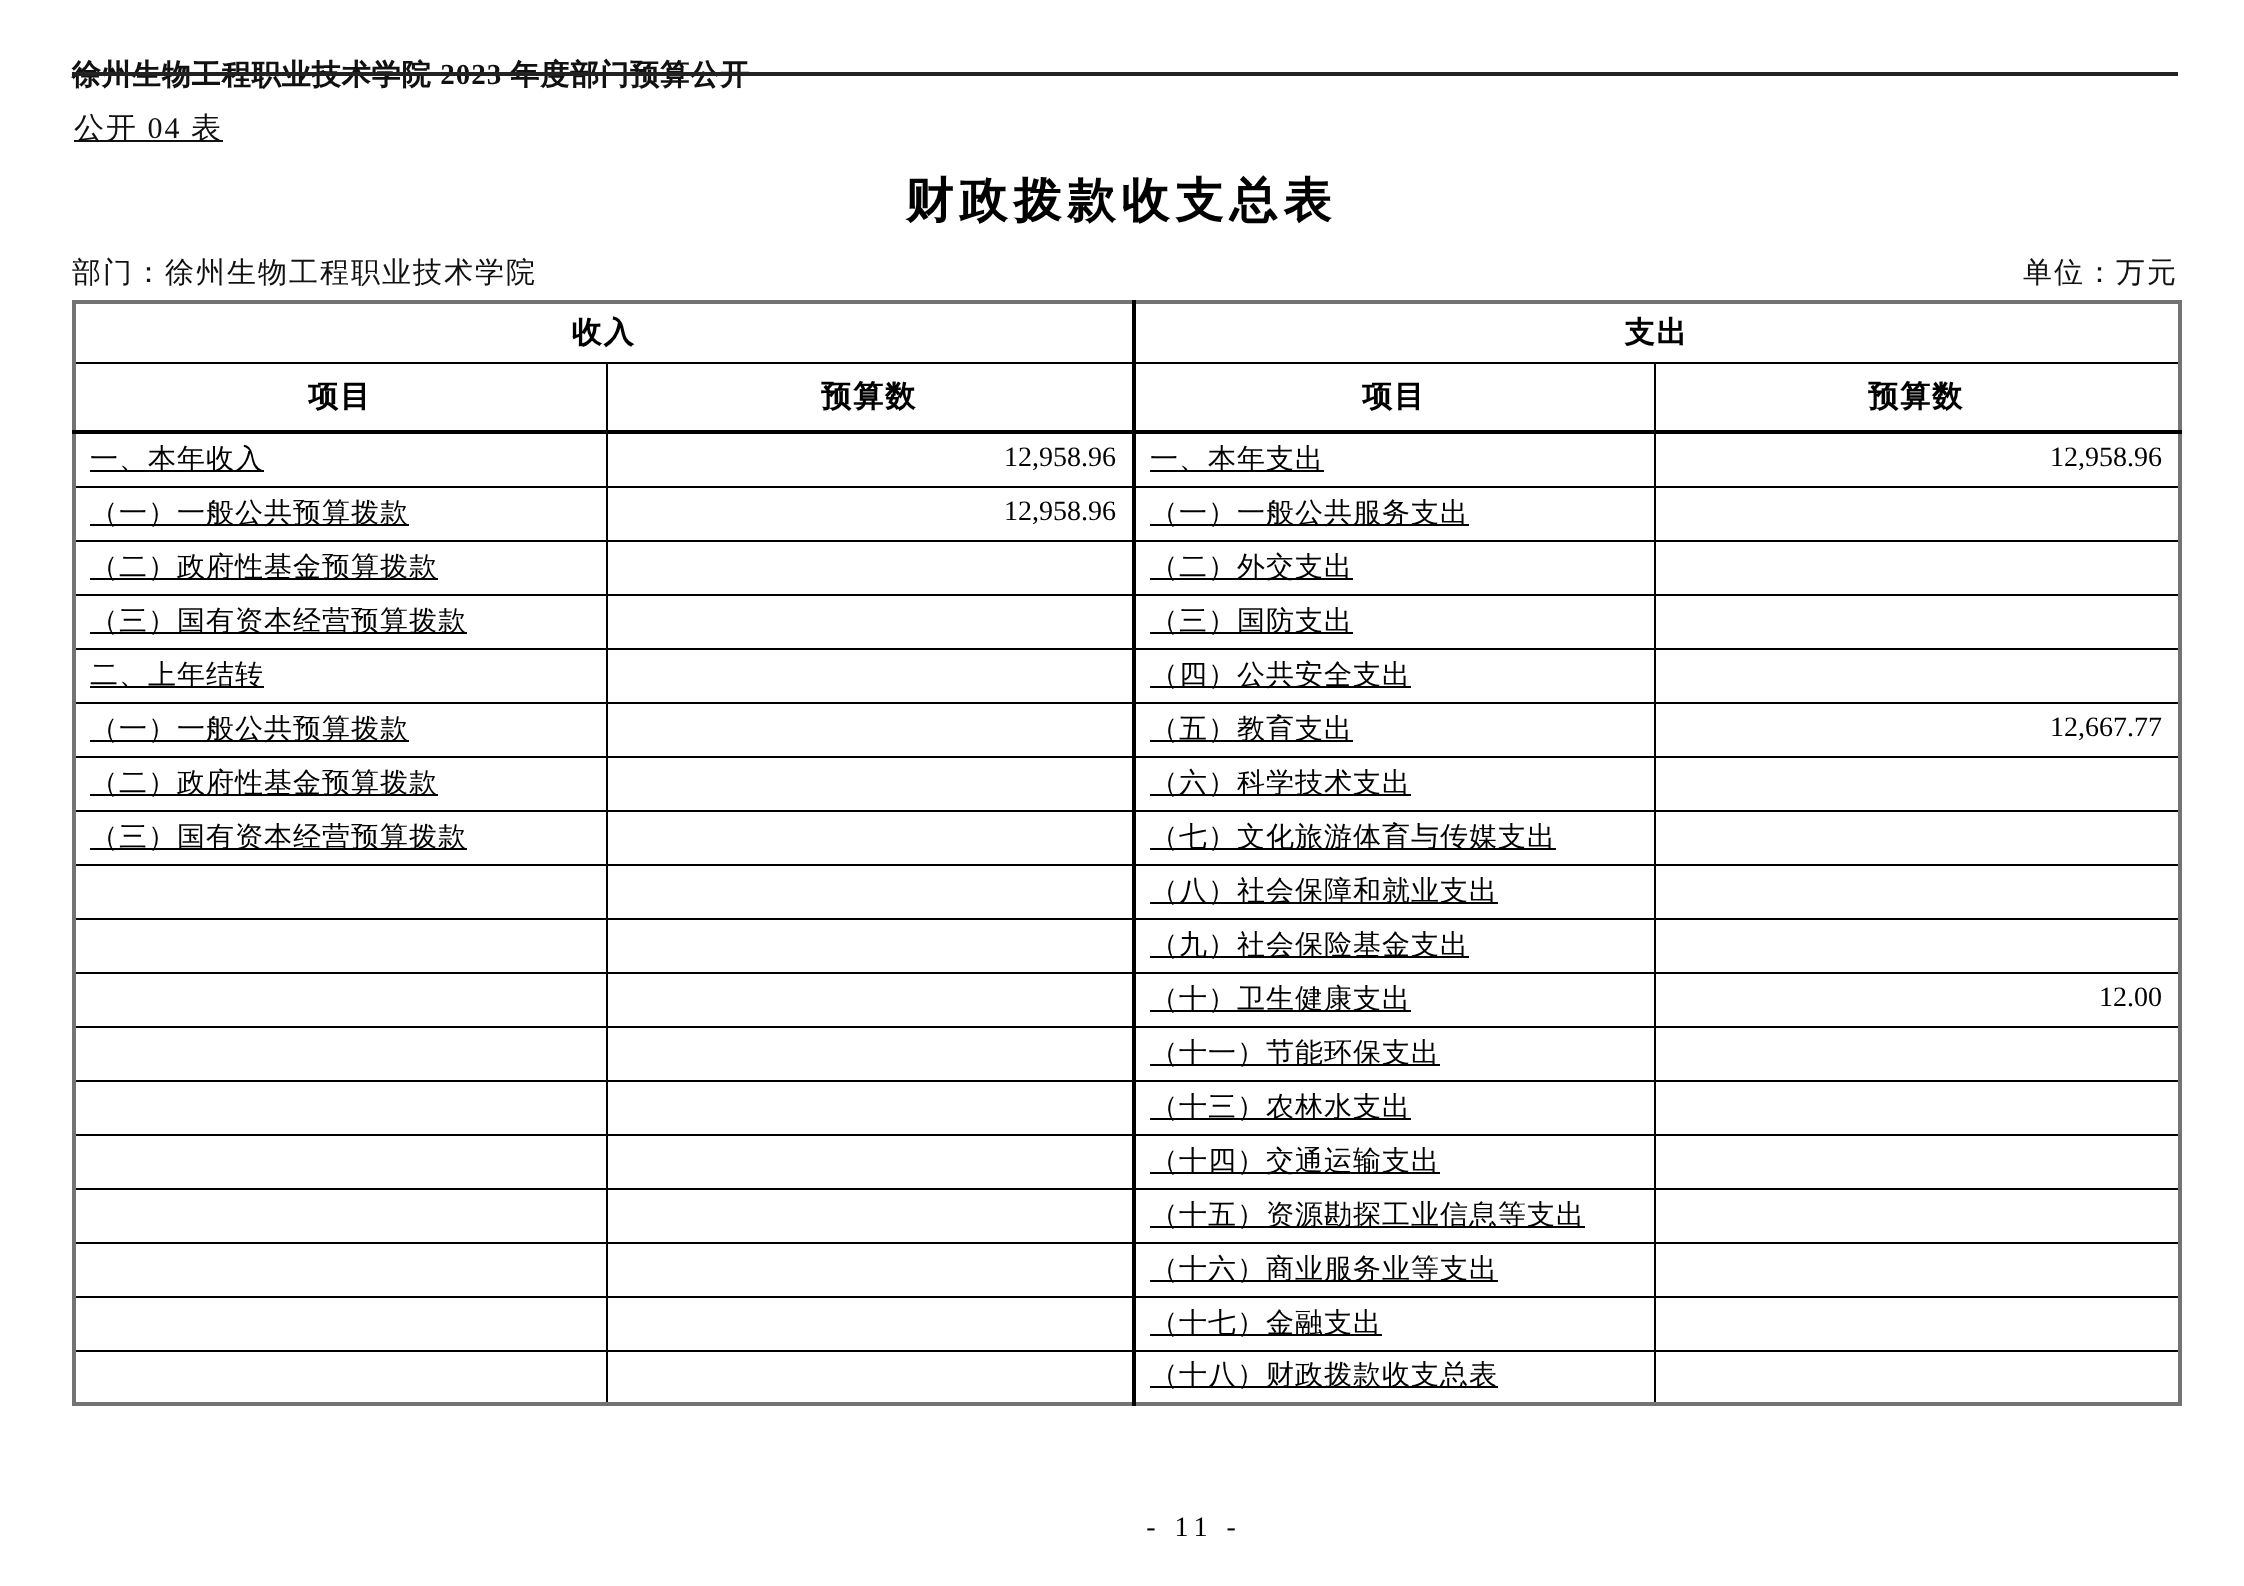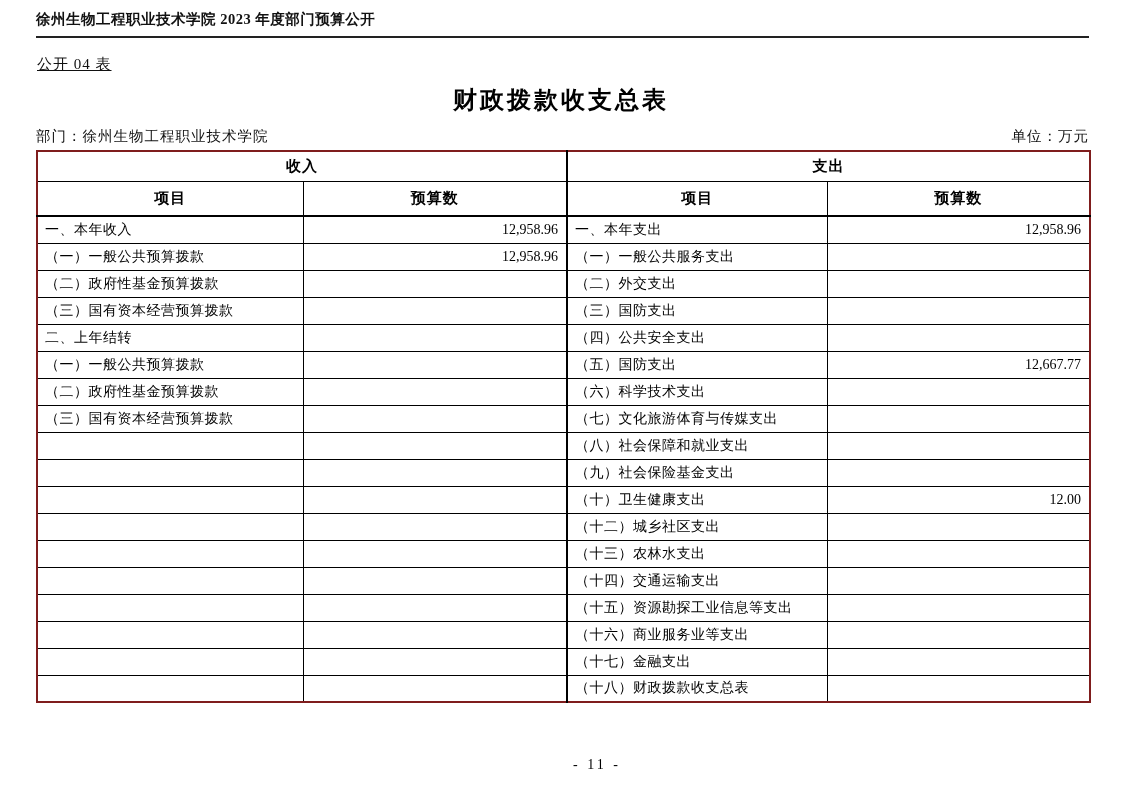--- a/index.html
+++ b/index.html
@@ -9,21 +9,21 @@
     font-family: "Liberation Serif", "DejaVu Serif", serif;
     color: #000;
   }
   .page {
     position: relative;
     width: 1122px; height: 793px;
     background: #fff;
     overflow: hidden;
   }
   .doc-header {
-    position: absolute; left: 36px; top: 10px;
+    position: absolute; left: 36px; top: 28px;
     font-size: 14.5px; font-weight: 600; color: #111;
     letter-spacing: 0.5px; white-space: nowrap;
   }
   .header-rule {
     position: absolute; left: 36px; top: 36px; width: 1053px;
     border-top: 2px solid #222;
   }
   .form-label {
     position: absolute; left: 37px; top: 55px;
     font-size: 15px; color: #111; letter-spacing: 1px; white-space: nowrap; text-decoration: underline;
@@ -35,35 +35,35 @@
   }
   .meta-row {
     position: absolute; left: 36px; top: 127px; width: 1053px;
     display: flex; justify-content: space-between; align-items: center;
     font-size: 14.5px; color: #111;
   }
   .meta-row span { letter-spacing: 1px; white-space: nowrap; }
   table.budget {
     position: absolute; left: 36px; top: 150px; width: 1053px;
     border-collapse: collapse; table-layout: fixed;
-    border: 2px solid #7f1d1d;
+    border: 2px solid #737373;
   }
   table.budget th, table.budget td {
     border: 1px solid #000;
     overflow: hidden; white-space: nowrap;
     font-weight: normal;
   }
   table.budget thead th {
     text-align: center; font-weight: bold; font-size: 15px;
     letter-spacing: 1px;
   }
   tr.section-row th { height: 30px; }
   tr.columns-row th { height: 35px; border-bottom-width: 2px; margin-left: 12px; }
   table.budget tbody td { height: 27px; font-size: 14px; }
-  td.item { text-align: left; padding: 0 4px 0 7px; letter-spacing: 0.5px; }
+  td.item { text-align: left; padding: 0 4px 0 7px; letter-spacing: 0.5px; text-decoration: underline; }
   td.num  { text-align: right; padding: 0 8px 0 4px; font-size: 14.5px; }
   .mid { border-left-width: 2px !important; }
   .page-footer {
     position: absolute; left: 0; top: 757px; width: 100%;
     text-align: center; font-size: 14px; letter-spacing: 3px; color: #000000; margin-left: 36px;
   }
 </style>
 </head>
 <body>
 
@@ -127,21 +127,21 @@
         </tr>
         <tr>
           <td class="item">二、上年结转</td>
           <td class="num"></td>
           <td class="item mid">（四）公共安全支出</td>
           <td class="num"></td>
         </tr>
         <tr>
           <td class="item">（一）一般公共预算拨款</td>
           <td class="num"></td>
-          <td class="item mid">（五）国防支出</td>
+          <td class="item mid">（五）教育支出</td>
           <td class="num">12,667.77</td>
         </tr>
         <tr>
           <td class="item">（二）政府性基金预算拨款</td>
           <td class="num"></td>
           <td class="item mid">（六）科学技术支出</td>
           <td class="num"></td>
         </tr>
         <tr>
           <td class="item">（三）国有资本经营预算拨款</td>
@@ -163,21 +163,21 @@
         </tr>
         <tr>
           <td class="item"></td>
           <td class="num"></td>
           <td class="item mid">（十）卫生健康支出</td>
           <td class="num">12.00</td>
         </tr>
         <tr>
           <td class="item"></td>
           <td class="num"></td>
-          <td class="item mid">（十二）城乡社区支出</td>
+          <td class="item mid">（十一）节能环保支出</td>
           <td class="num"></td>
         </tr>
         <tr>
           <td class="item"></td>
           <td class="num"></td>
           <td class="item mid">（十三）农林水支出</td>
           <td class="num"></td>
         </tr>
         <tr>
           <td class="item"></td>

